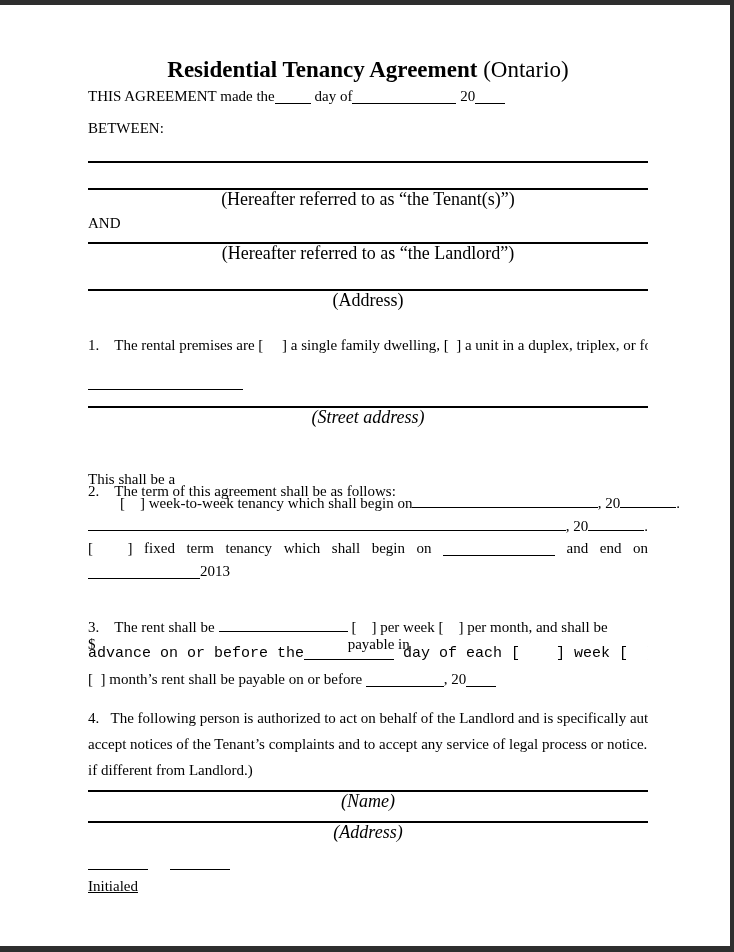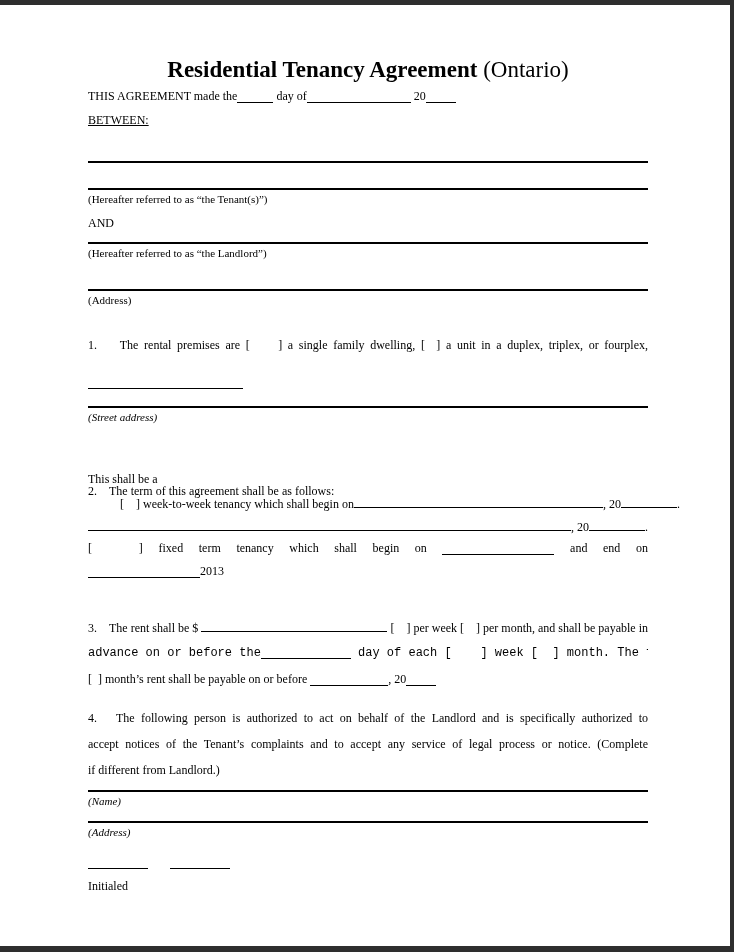--- a/index.html
+++ b/index.html
@@ -6,25 +6,25 @@
   body{
     width:734px;height:952px;position:relative;background:#ffffff;
     font-family:"Liberation Serif", serif;color:#000;overflow:hidden;
   }
   .frame{position:absolute;background:#2e2e2e;}
   .frame-top{left:0;top:0;width:734px;height:5px;}
   .frame-right{right:0;top:0;width:4px;height:952px;}
   .frame-bottom{left:0;bottom:0;width:734px;height:6px;}
 
   .abs{position:absolute;left:88px;width:560px;}
-  .line{font-size:12px;line-height:17px;}
+  .line{font-size:15px;line-height:17px;}
   .jl{text-align:justify;text-align-last:justify;white-space:nowrap;overflow:hidden;}
   .nw{white-space:nowrap;overflow:hidden;}
   .rule{border-top:2px solid #000;height:0;}
-  .cap{font-size:11px;line-height:15px;}
+  .cap{text-align:center;font-size:18px;line-height:15px;}
   .cap-i{font-style:italic;}
   .title{font-size:23px;font-weight:bold;text-align:center;line-height:30px;}
   .title .normal{font-weight:normal;}
 
   .blank{display:inline-block;height:13px;border-bottom:1.5px solid #000;margin-bottom:-3px;}
   .fl{display:flex;align-items:baseline;}
   .fl .grow{flex:1 1 auto;min-width:40px;}
   .w36{width:36px;} .w104{width:104px;} .w30{width:30px;}
   .w155{width:155px;} .w56{width:56px;} .w112{width:112px;}
   .w140{width:140px;} .w90{width:90px;} .w78{width:78px;} .w60{width:60px;}
@@ -34,21 +34,21 @@
 <body>
 
 <div class="frame frame-top"></div>
 <div class="frame frame-right"></div>
 <div class="frame frame-bottom"></div>
 
 <div class="abs title" style="top:26px;margin-top:29px;"><span>Residential Tenancy Agreement</span><span class="normal"> (Ontario)</span></div>
 
 <div class="abs line nw" style="top:88px;"><span>THIS AGREEMENT made the</span><span class="blank w36"></span><span> day of</span><span class="blank w104"></span><span> 20</span><span class="blank w30"></span></div>
 
-<div class="abs line" style="top:112px;text-decoration:underline;">BETWEEN:</div>
+<div class="abs line" style="top:120px;">BETWEEN:</div>
 <div class="abs rule" style="top:161px;"></div>
 <div class="abs rule" style="top:188px;"></div>
 <div class="abs cap" style="top:192px;">(Hereafter referred to as “the Tenant(s)”)</div>
 <div class="abs line" style="top:215px;">AND</div>
 <div class="abs rule" style="top:242px;"></div>
 <div class="abs cap" style="top:246px;">(Hereafter referred to as “the Landlord”)</div>
 <div class="abs rule" style="top:289px;"></div>
 <div class="abs cap" style="top:293px;">(Address)</div>
 
 <div class="abs line jl" style="top:337px;">1.&nbsp;&nbsp;&nbsp;&nbsp;The rental premises are [&nbsp;&nbsp;&nbsp;&nbsp;&nbsp;] a single family dwelling, [&nbsp;&nbsp;] a unit in a duplex, triplex, or fourplex,</div>
@@ -84,13 +84,13 @@
 
 <div class="abs line jl" style="top:710px;">4.&nbsp;&nbsp;&nbsp;The following person is authorized to act on behalf of the Landlord and is specifically authorized to</div>
 <div class="abs line jl" style="top:736px;">accept notices of the Tenant’s complaints and to accept any service of legal process or notice. (Complete</div>
 <div class="abs line" style="top:762px;">if different from Landlord.)</div>
 <div class="abs rule" style="top:790px;"></div>
 <div class="abs cap cap-i" style="top:794px;">(Name)</div>
 <div class="abs rule" style="top:821px;"></div>
 <div class="abs cap cap-i" style="top:825px;">(Address)</div>
 
 <div class="abs line nw" style="top:854px;"><span class="blank w60"></span><span class="blank w60 init-gap"></span></div>
-<div class="abs line" style="top:878px;">Initialed</div>
+<div class="abs line" style="top:878px;text-decoration:underline;">Initialed</div>
 
 </body></html>

